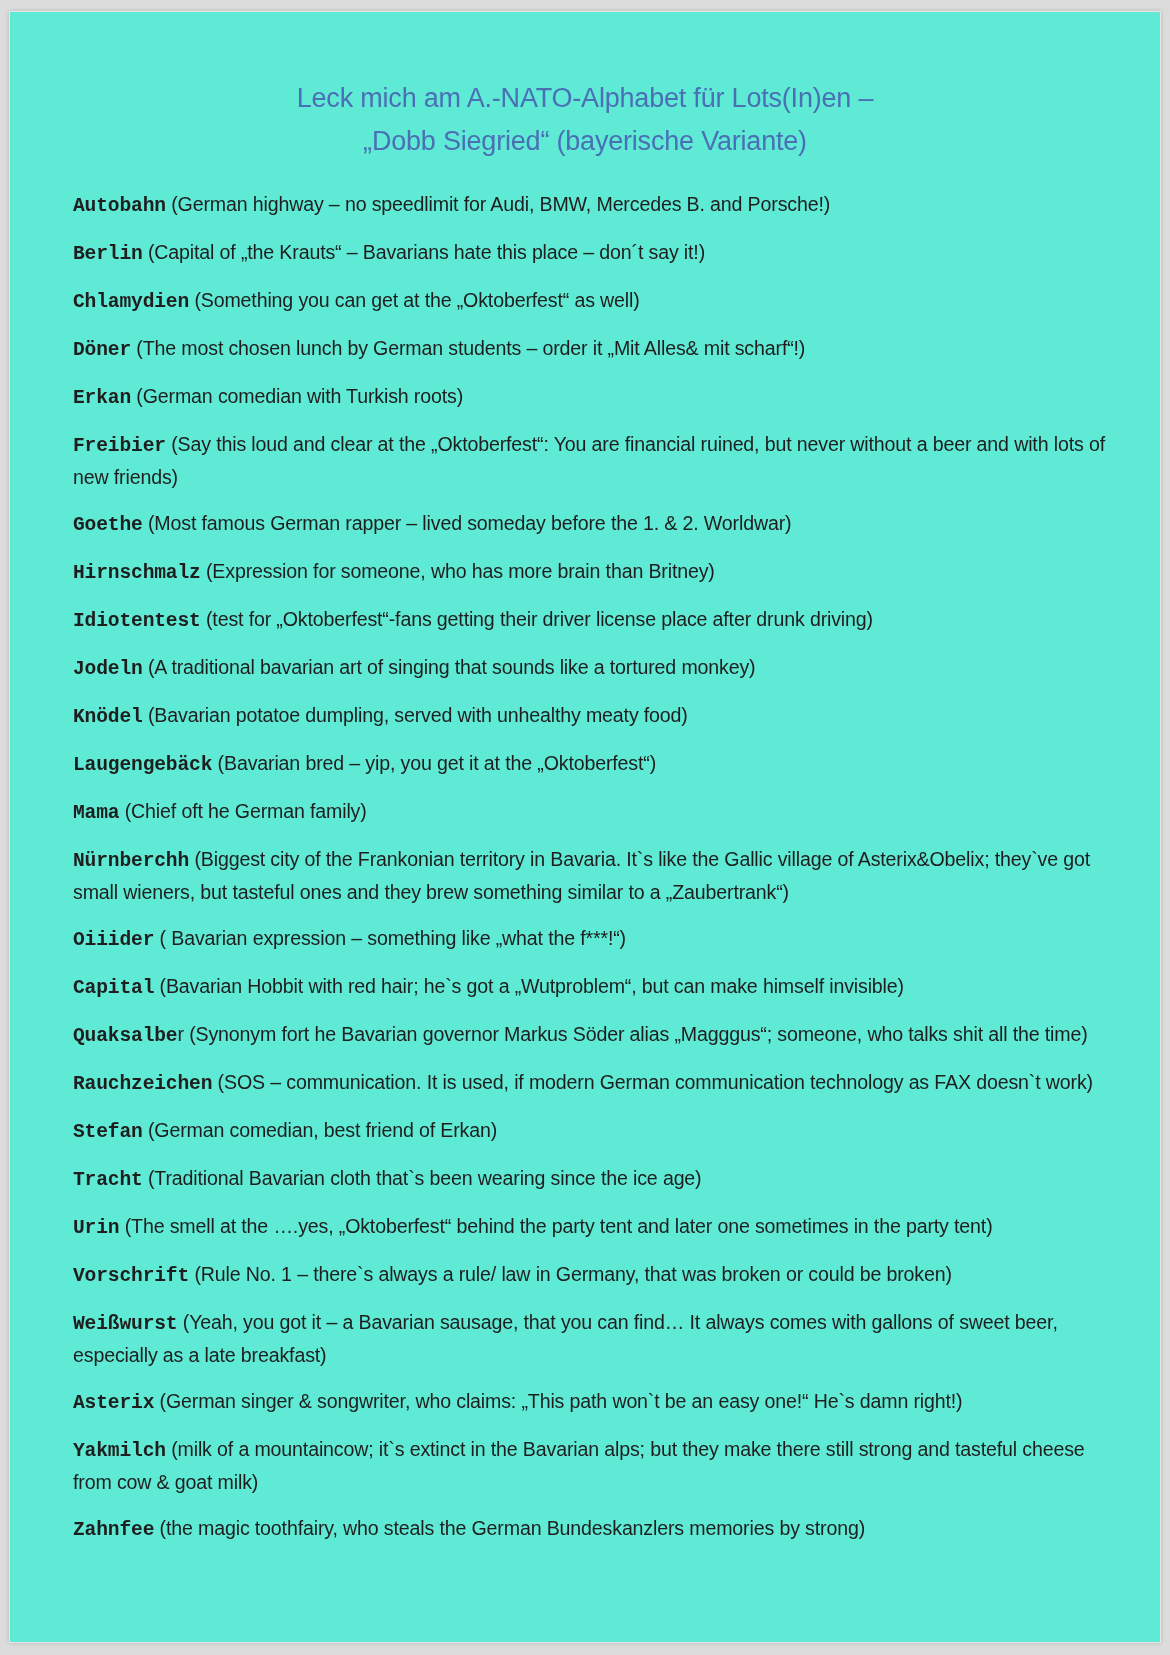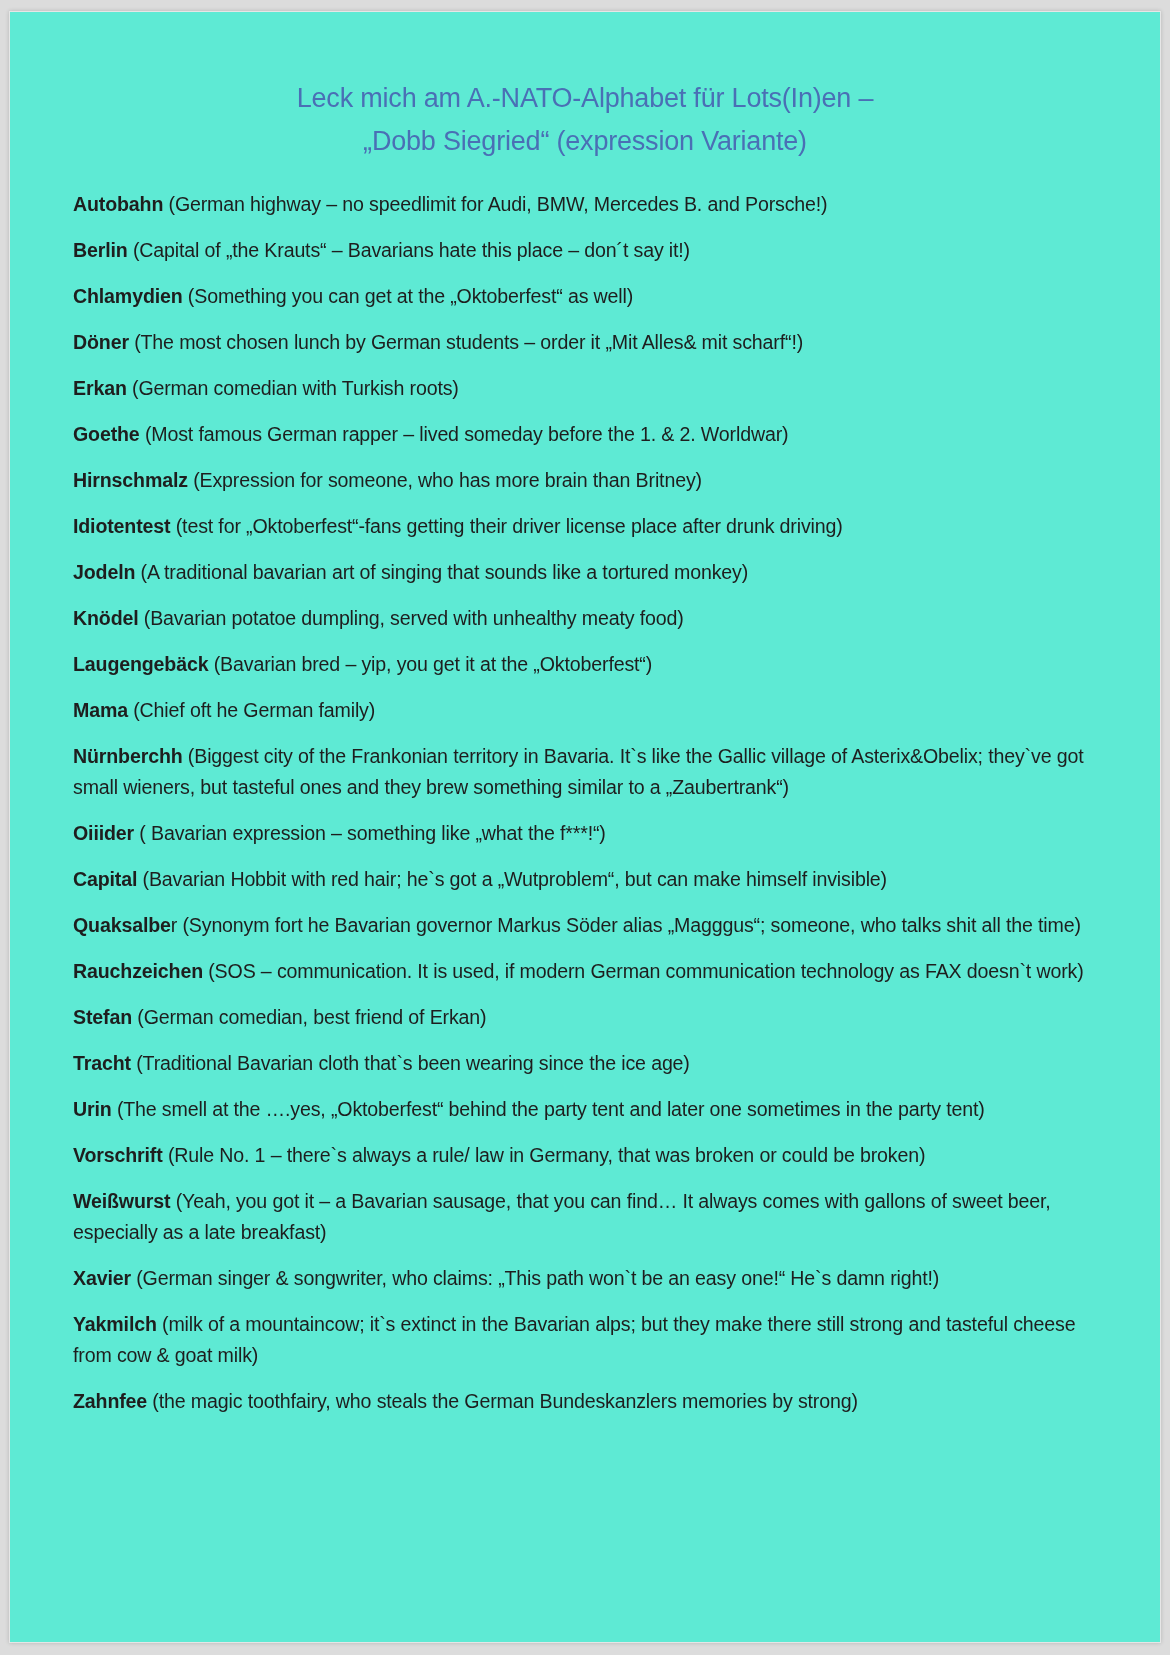--- a/index.html
+++ b/index.html
@@ -46,51 +46,53 @@
       font-size: 19.6px;
       line-height: 31px;
       letter-spacing: -0.15px;
     }
     .entry {
       margin: 0 0 15px 0;
       padding: 0;
     }
     .term {
       font-weight: bold;
+      font-family: Liberation Mono, monospace;
     }
   </style>
 </head>
 <body>
 
 <div class="page">
   <h1 class="title" style="margin: 0px; font-weight: normal; color: rgb(74, 111, 181);">
     <span class="title-line">Leck mich am A.-NATO-Alphabet für Lots(In)en –</span>
-    <span class="title-line">„Dobb Siegried“ (expression Variante)</span>
+    <span class="title-line">„Dobb Siegried“ (bayerische Variante)</span>
   </h1>
 
   <div class="entries">
     <p class="entry"><span class="term">Autobahn</span><span> (German highway – no speedlimit for Audi, BMW, Mercedes B. and Porsche!)</span></p>
     <p class="entry"><span class="term">Berlin</span><span> (Capital of „the Krauts“ – Bavarians hate this place – don´t say it!)</span></p>
     <p class="entry"><span class="term">Chlamydien</span><span> (Something you can get at the „Oktoberfest“ as well)</span></p>
     <p class="entry"><span class="term">Döner</span><span> (The most chosen lunch by German students – order it „Mit Alles&amp; mit scharf“!)</span></p>
     <p class="entry"><span class="term">Erkan</span><span> (German comedian with Turkish roots)</span></p>
+    <p class="entry"><span class="term">Freibier</span><span> (Say this loud and clear at the „Oktoberfest“: You are financial ruined, but never without a beer and with lots of new friends)</span></p>
     <p class="entry"><span class="term">Goethe</span><span> (Most famous German rapper – lived someday before the 1. &amp; 2. Worldwar)</span></p>
     <p class="entry"><span class="term">Hirnschmalz</span><span> (Expression for someone, who has more brain than Britney)</span></p>
     <p class="entry"><span class="term">Idiotentest</span><span> (test for „Oktoberfest“-fans getting their driver license place after drunk driving)</span></p>
     <p class="entry"><span class="term">Jodeln</span><span> (A traditional bavarian art of singing that sounds like a tortured monkey)</span></p>
     <p class="entry"><span class="term">Knödel</span><span> (Bavarian potatoe dumpling, served with unhealthy meaty food)</span></p>
     <p class="entry"><span class="term">Laugengebäck</span><span> (Bavarian bred – yip, you get it at the „Oktoberfest“)</span></p>
     <p class="entry"><span class="term">Mama</span><span> (Chief oft he German family)</span></p>
     <p class="entry"><span class="term">Nürnberchh</span><span> (Biggest city of the Frankonian territory in Bavaria. It`s like the Gallic village of Asterix&amp;Obelix; they`ve got small wieners, but tasteful ones and they brew something similar to a „Zaubertrank“)</span></p>
     <p class="entry"><span class="term">Oiiider</span><span> ( Bavarian expression – something like „what the f***!“)</span></p>
     <p class="entry"><span class="term">Capital</span><span> (Bavarian Hobbit with red hair; he`s got a „Wutproblem“, but can make himself invisible)</span></p>
     <p class="entry"><span class="term">Quaksalbe</span><span>r</span><span> (Synonym fort he Bavarian governor Markus Söder alias „Magggus“; someone, who talks shit all the time)</span></p>
     <p class="entry"><span class="term">Rauchzeichen</span><span> (SOS – communication. It is used, if modern German communication technology as FAX doesn`t work)</span></p>
     <p class="entry"><span class="term">Stefan</span><span> (German comedian, best friend of Erkan)</span></p>
     <p class="entry"><span class="term">Tracht</span><span> (Traditional Bavarian cloth that`s been wearing since the ice age)</span></p>
     <p class="entry"><span class="term">Urin</span><span> (The smell at the ….yes, „Oktoberfest“ behind the party tent and later one sometimes in the party tent)</span></p>
     <p class="entry"><span class="term">Vorschrift</span><span> (Rule No. 1 – there`s always a rule/ law in Germany, that was broken or could be broken)</span></p>
     <p class="entry"><span class="term">Weißwurst</span><span> (Yeah, you got it – a Bavarian sausage, that you can find… It always comes with gallons of sweet beer, especially as a late breakfast)</span></p>
-    <p class="entry"><span class="term">Xavier</span><span> (German singer &amp; songwriter, who claims: „This path won`t be an easy one!“ He`s damn right!)</span></p>
+    <p class="entry"><span class="term">Asterix</span><span> (German singer &amp; songwriter, who claims: „This path won`t be an easy one!“ He`s damn right!)</span></p>
     <p class="entry"><span class="term">Yakmilch</span><span> (milk of a mountaincow; it`s extinct in the Bavarian alps; but they make there still strong and tasteful cheese from cow &amp; goat milk)</span></p>
     <p class="entry"><span class="term">Zahnfee</span><span> (the magic toothfairy, who steals the German Bundeskanzlers memories by strong)</span></p>
   </div>
 </div>
 
 </body></html>

